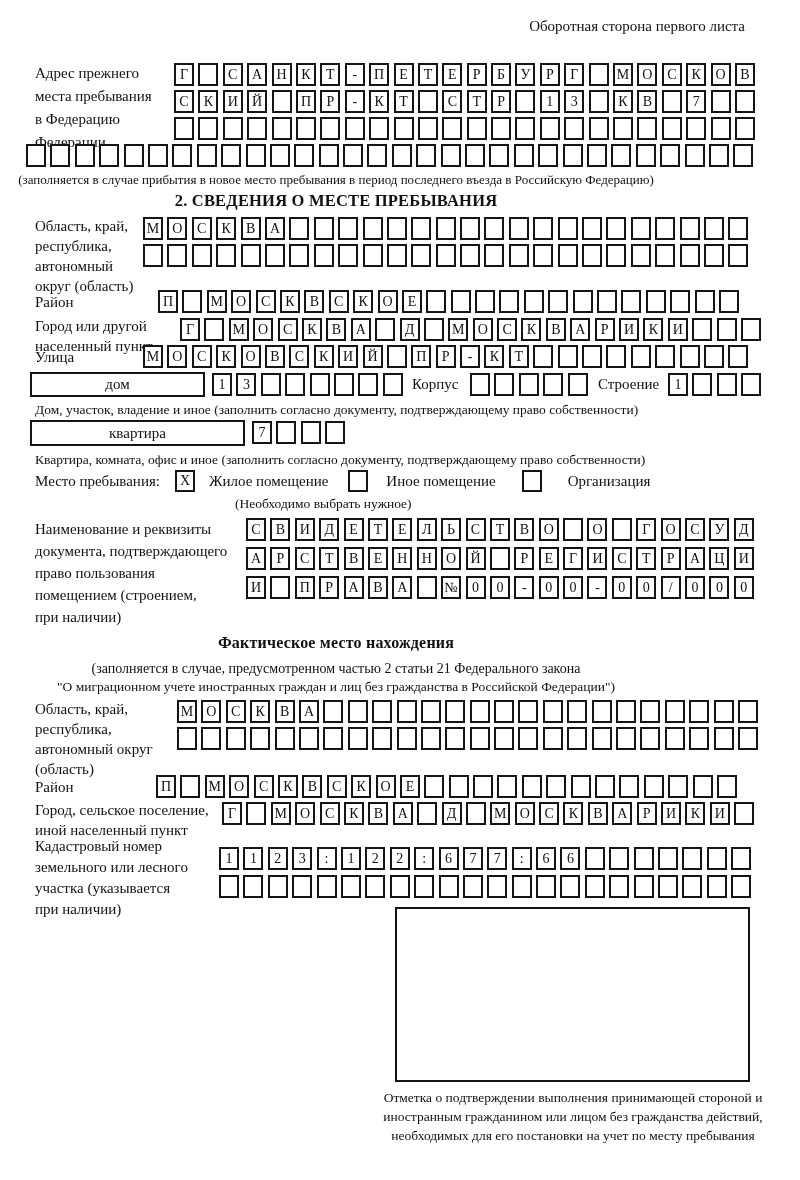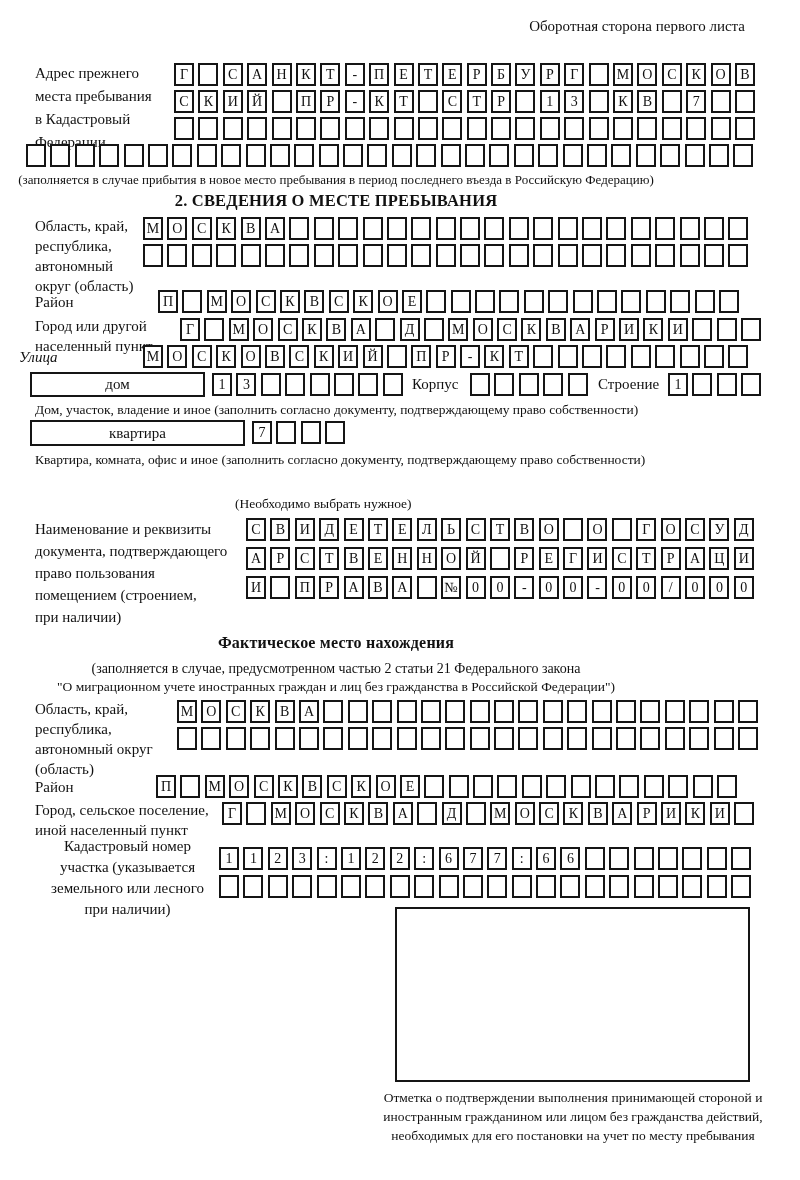--- a/index.html
+++ b/index.html
@@ -46,21 +46,21 @@
 </head>
 <body>
 
 <div class="page">
 
   <div class="abs" style="top:18px;right:55px;font-size:15px;">Оборотная сторона первого листа</div>
 
   <div class="abs label lbl-prev" style="left:35px;top:62px;width:145px;">
     <div>Адрес прежнего</div>
     <div>места пребывания</div>
-    <div>в Кадастровый</div>
+    <div>в Федерацию</div>
     <div>Федерации</div>
   </div>
   <div class="abs cellrow" style="left:174px;top:63px;">
       <span class="cell">Г</span>
       <span class="cell"></span>
       <span class="cell">С</span>
       <span class="cell">А</span>
       <span class="cell">Н</span>
       <span class="cell">К</span>
       <span class="cell">Т</span>
@@ -283,21 +283,21 @@
       <span class="cell">А</span>
       <span class="cell">Р</span>
       <span class="cell">И</span>
       <span class="cell">К</span>
       <span class="cell">И</span>
       <span class="cell"></span>
       <span class="cell"></span>
       <span class="cell"></span>
     </div>
 
-  <div class="abs label" style="left:19px;top:347px;font-style:italic;">Улица</div>
+  <div class="abs label" style="left:35px;top:347px;">Улица</div>
   <div class="abs cellrow" style="left:143px;top:345px;">
       <span class="cell">М</span>
       <span class="cell">О</span>
       <span class="cell">С</span>
       <span class="cell">К</span>
       <span class="cell">О</span>
       <span class="cell">В</span>
       <span class="cell">С</span>
       <span class="cell">К</span>
       <span class="cell">И</span>
@@ -349,20 +349,35 @@
 
   <div class="abs bigbox" style="left:30px;top:420px;width:215px;height:26px;">квартира</div>
   <div class="abs cellrow" style="left:252px;top:421px;">
       <span class="cell">7</span>
       <span class="cell"></span>
       <span class="cell"></span>
       <span class="cell"></span>
     </div>
   <div class="abs note" style="left:35px;top:452px;font-size:13.5px;">Квартира, комната, офис и иное (заполнить согласно документу, подтверждающему право собственности)</div>
 
+  <div class="abs stayrow" style="left:35px;top:470px;">
+    <span class="inline-label">Место пребывания:</span>
+    <span class="opt" style="margin-left:15px;">
+      <span class="checkbox">X</span>
+      <span class="inline-label" style="margin-left:14px;">Жилое помещение</span>
+    </span>
+    <span class="opt" style="margin-left:20px;">
+      <span class="checkbox"></span>
+      <span class="inline-label" style="margin-left:18px;">Иное помещение</span>
+    </span>
+    <span class="opt" style="margin-left:26px;">
+      <span class="checkbox"></span>
+      <span class="inline-label" style="margin-left:26px;">Организация</span>
+    </span>
+  </div>
   <div class="abs note" style="left:235px;top:496px;font-size:13.5px;">(Необходимо выбрать нужное)</div>
 
   <div class="abs label" style="left:35px;top:518px;width:210px;line-height:22px;">
     <div>Наименование и реквизиты</div>
     <div>документа, подтверждающего</div>
     <div>право пользования</div>
     <div>помещением (строением,</div>
     <div>при наличии)</div>
   </div>
   <div class="abs cellrow" style="left:246px;top:518px;">
@@ -548,24 +563,24 @@
       <span class="cell">К</span>
       <span class="cell">В</span>
       <span class="cell">А</span>
       <span class="cell">Р</span>
       <span class="cell">И</span>
       <span class="cell">К</span>
       <span class="cell">И</span>
       <span class="cell"></span>
     </div>
 
-  <div class="abs label" style="left:35px;top:836px;width:185px;line-height:21px;text-align:center;">
+  <div class="abs label" style="left:35px;top:836px;width:185px;line-height:21px;">
     <div>Кадастровый номер</div>
+    <div>земельного или лесного</div>
     <div>участка (указывается</div>
-    <div>земельного или лесного</div>
     <div>при наличии)</div>
   </div>
   <div class="abs cellrow" style="left:219px;top:847px;">
       <span class="cell">1</span>
       <span class="cell">1</span>
       <span class="cell">2</span>
       <span class="cell">3</span>
       <span class="cell">:</span>
       <span class="cell">1</span>
       <span class="cell">2</span>

